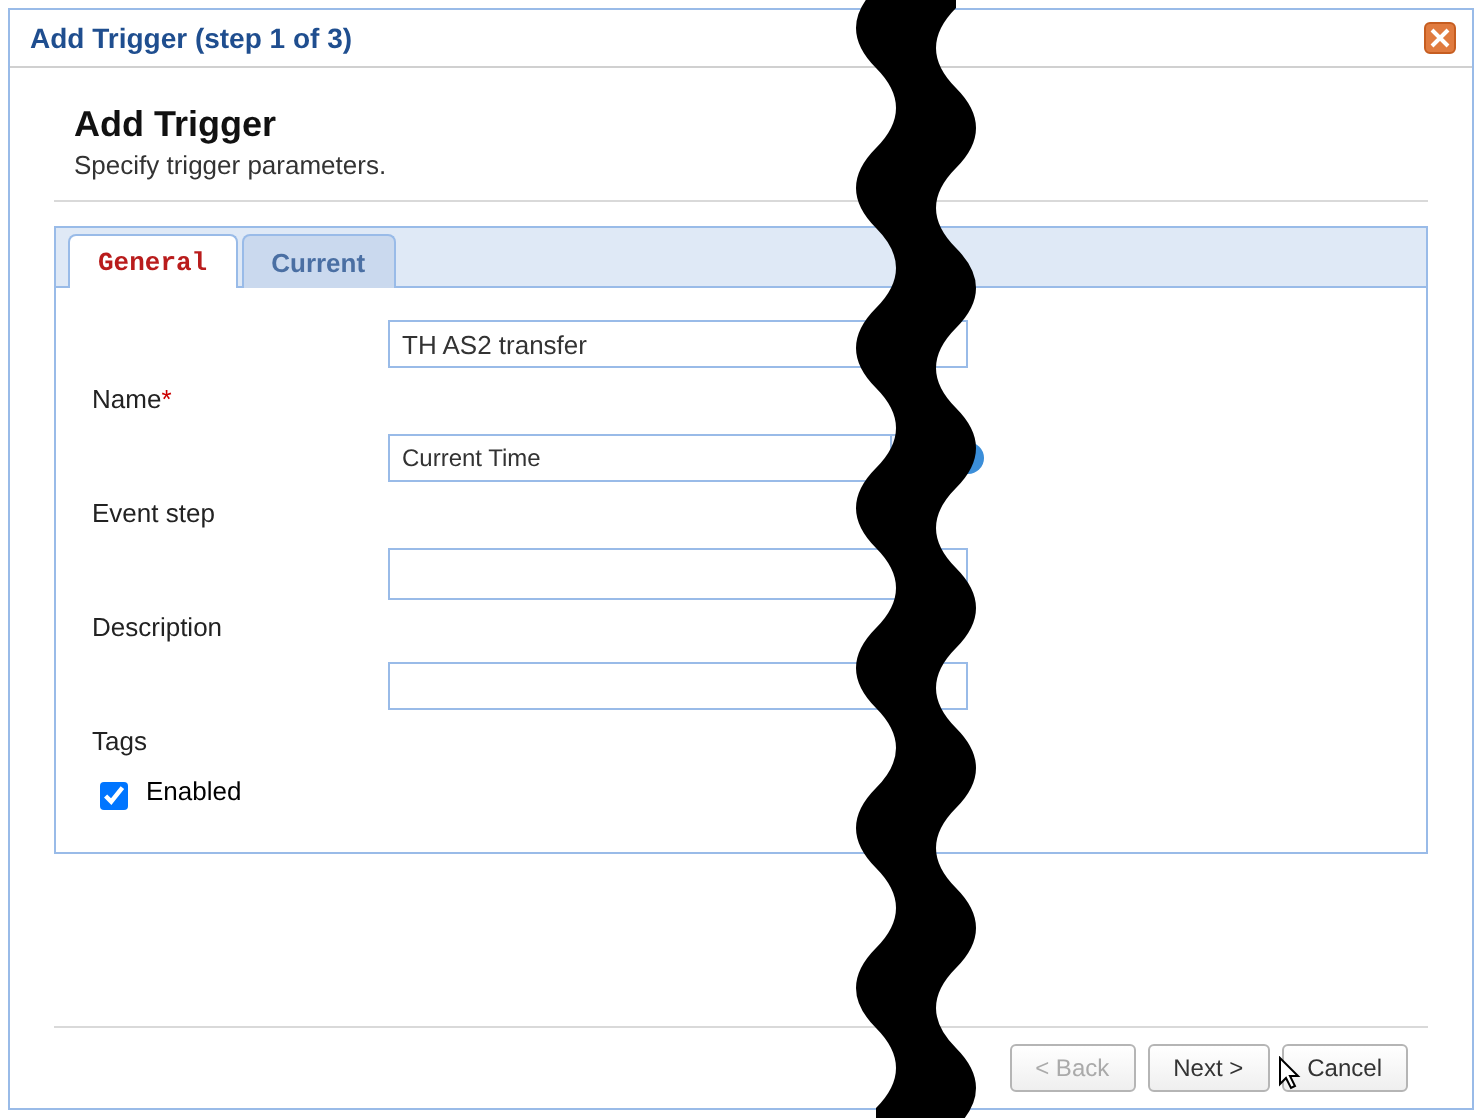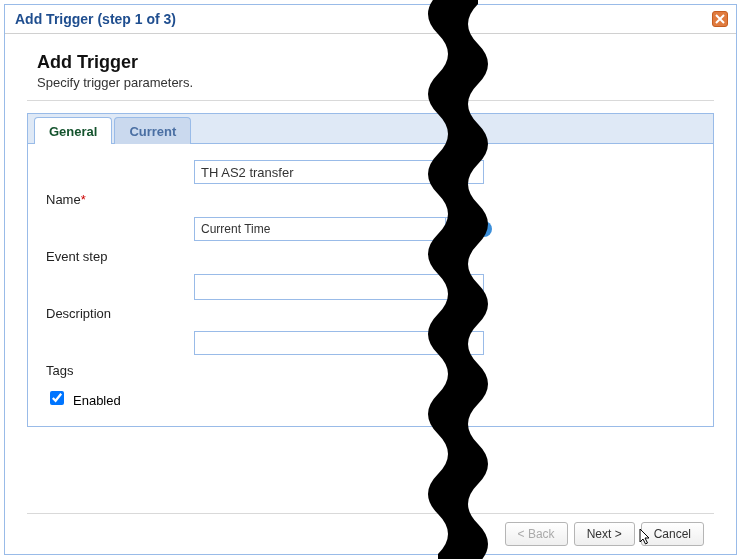--- a/index.html
+++ b/index.html
@@ -89,21 +89,22 @@
     font-size: 13px;
     border-top-left-radius: 4px;
     border-top-right-radius: 4px;
     margin-right: 2px;
     position: relative;
     top: 1px;
     cursor: pointer;
   }
   .tab.active {
     background: #fff;
-    color: #14532d;
+    color: #b91c1c;
+    font-family: Liberation Mono, monospace;
   }
   .tab:not(.active) {
     color: #4a6fa3;
     background: #cad9ee;
   }
   .tab-body {
     padding: 16px 18px 18px 18px;
     min-height: 238px;
     border-top: none;
   }
@@ -166,21 +167,21 @@
     justify-content: center;
     font-weight: bold;
     font-size: 11px;
     cursor: pointer;
     margin-left: 4px;
   }
   .desc-input { width: 290px; height: 26px; }
   .tags-input { width: 290px; }
   .check-row {
     display: flex;
-    align-items: flex-end;
+    align-items: flex-start;
     gap: 6px;
     margin-top: 6px;
   }
   .check-row input[type="checkbox"] {
     width: 14px; height: 14px;
     cursor: pointer;
   }
   .footer {
     margin-top: auto;
     border-top: 1px solid #d9d9d9;

